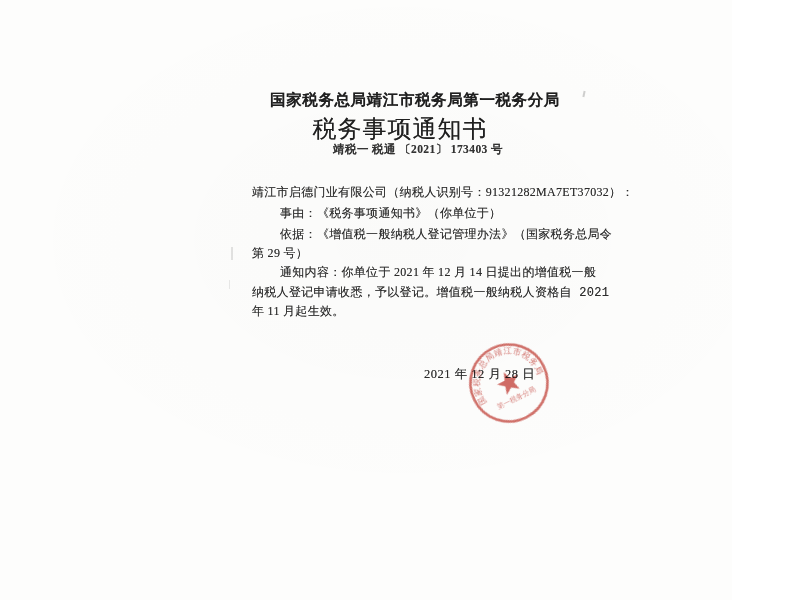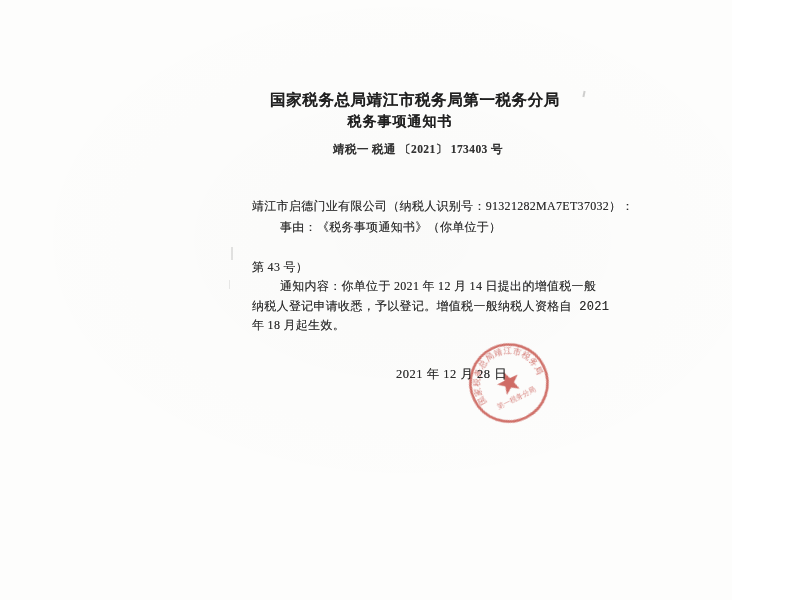--- a/index.html
+++ b/index.html
@@ -32,22 +32,22 @@
     color: #1f1f1f;
     text-shadow: 0 0 0.6px rgba(30,30,30,0.55);
     white-space: nowrap;
   }
   .t2 {
     position: absolute;
     left: 0;
     top: 113px;
     width: 800px;
     text-align: center;
-    font-size: 14px;
-    font-weight: 700;
+    font-size: 24px;
+    font-weight: 400;
     letter-spacing: 1px;
     color: #1f1f1f;
     text-shadow: 0 0 0.6px rgba(30,30,30,0.55);
     white-space: nowrap;
   }
   .docnum {
     position: absolute;
     left: 0;
     top: 142px;
     width: 836px;
@@ -59,25 +59,24 @@
     text-shadow: 0 0 0.5px rgba(40,40,40,0.45);
     white-space: nowrap;
   }
   .bl {
     position: absolute;
     font-size: 12px;
     letter-spacing: 0.3px;
     color: #2b2b2b;
     text-shadow: 0 0 0.5px rgba(40,40,40,0.5);
     white-space: nowrap;
-    margin-top: 14px;
   }
   .date {
     position: absolute;
-    left: 396px;
+    left: 424px;
     top: 366px;
     font-size: 12.5px;
     letter-spacing: 0.5px;
     color: #2b2b2b;
     text-shadow: 0 0 0.5px rgba(40,40,40,0.5);
     white-space: nowrap;
   }
   .seal {
     position: absolute;
     left: 466px;
@@ -100,24 +99,25 @@
 <body>
 
 <div class="page">
 
   <div class="t1">国家税务总局靖江市税务局第一税务分局</div>
   <div class="t2">税务事项通知书</div>
   <div class="docnum">靖税一 税通 〔2021〕 173403 号</div>
 
   <div class="bl" style="left:252px; top:184px;">靖江市启德门业有限公司（纳税人识别号：91321282MA7ET37032）：</div>
   <div class="bl" style="left:280px; top:205px;">事由：《税务事项通知书》（你单位于）</div>
-  <div class="bl" style="left:252px; top:245px;">第 43 号）</div>
+  <div class="bl" style="left:280px; top:226px;">依据：《增值税一般纳税人登记管理办法》（国家税务总局令</div>
+  <div class="bl" style="left:252px; top:245px;">第 29 号）</div>
   <div class="bl" style="left:280px; top:264px;text-align:center;">通知内容：你单位于 2021 年 12 月 14 日提出的增值税一般</div>
   <div class="bl" style="left:252px; top:284px;font-family:Liberation Mono, monospace;">纳税人登记申请收悉，予以登记。增值税一般纳税人资格自 2021</div>
-  <div class="bl" style="left:252px; top:303px;">年 18 月起生效。</div>
+  <div class="bl" style="left:252px; top:303px;">年 11 月起生效。</div>
 
   <div class="date">2021 年 12 月 28 日</div>
 
   <svg class="seal" viewBox="0 0 86 86">
     <defs>
       <filter id="sealblur" x="-10%" y="-10%" width="120%" height="120%">
         <feGaussianBlur stdDeviation="0.38"></feGaussianBlur>
       </filter>
       <path id="arcpath" d="M 15.2 52.9 A 29.5 29.5 0 1 1 70.8 52.9" fill="none"></path>
     </defs>

